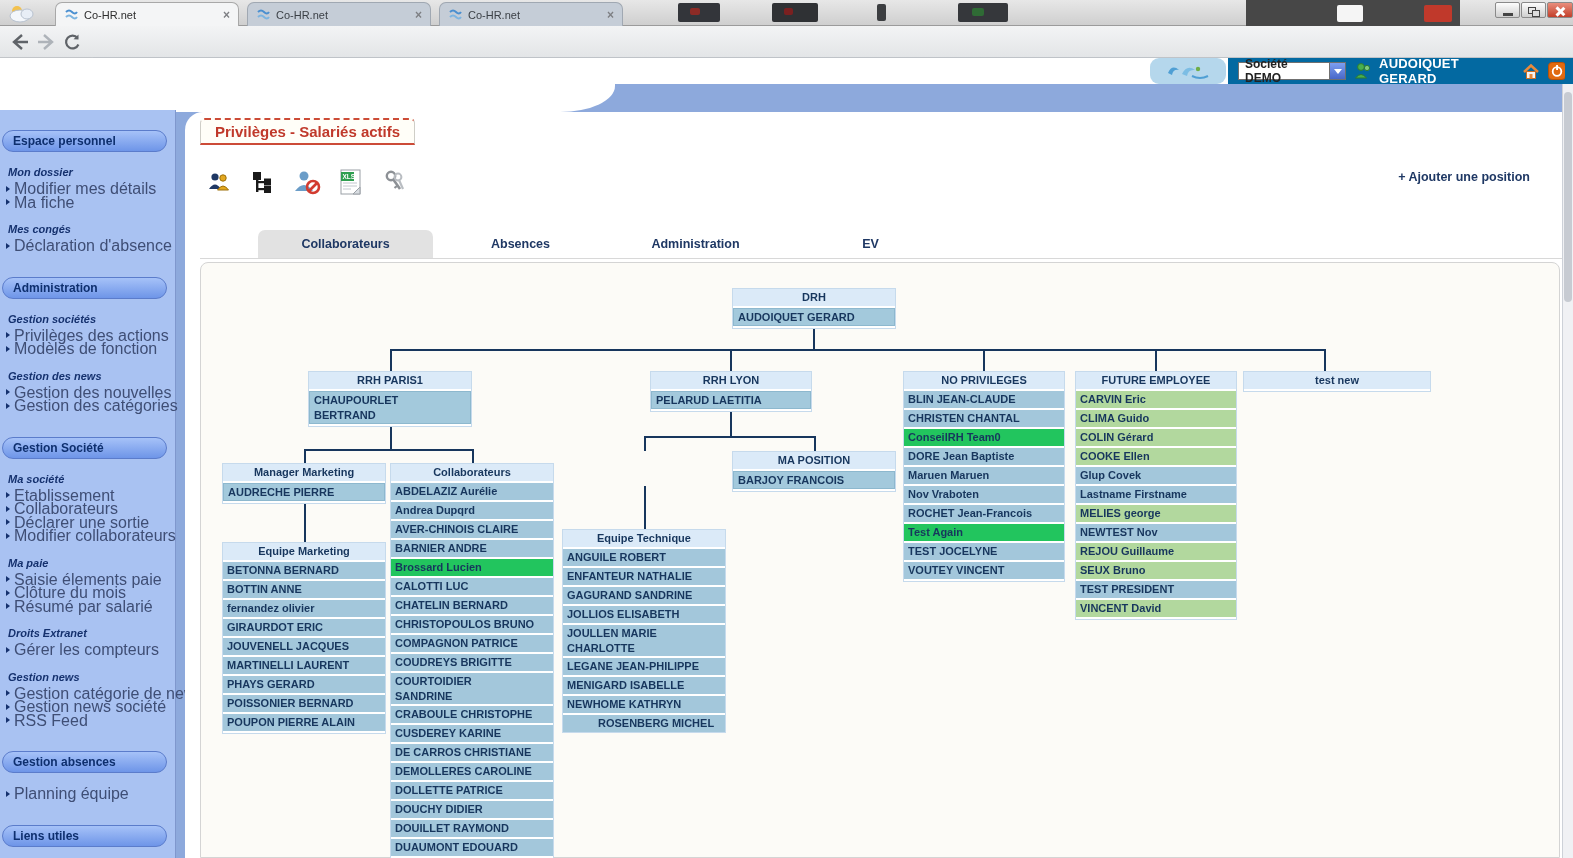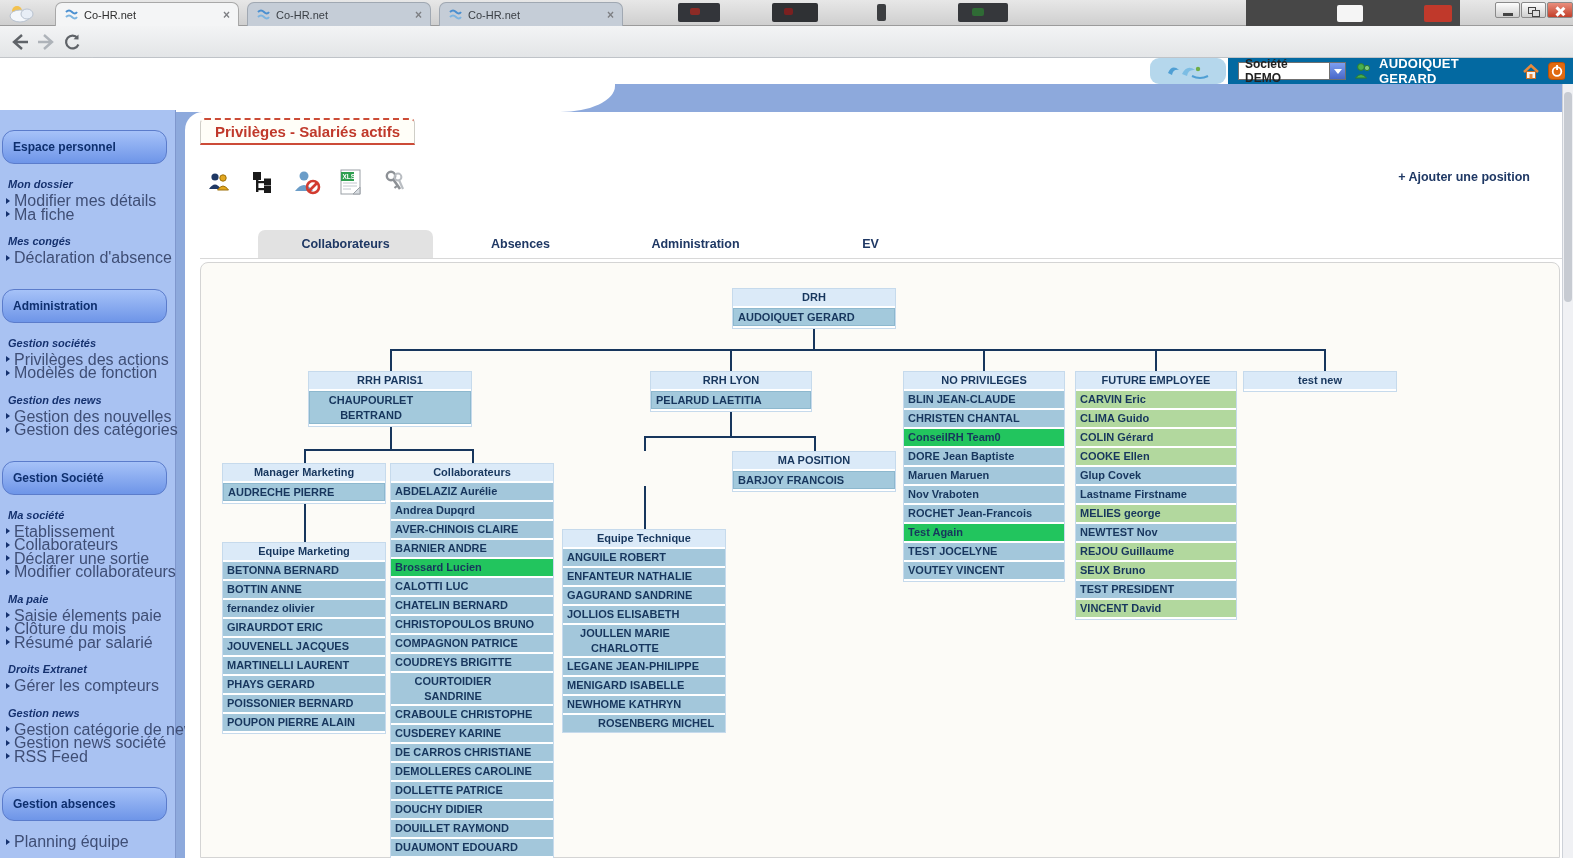--- a/index.html
+++ b/index.html
@@ -43,21 +43,21 @@
                 padding-left:6px; cursor:pointer; }
   .soc-arrow { width:16px; height:16px; margin-left:6px; background:linear-gradient(#7d9ff0,#4867c8);
                border-left:1px solid #707070; display:flex; align-items:center; justify-content:center; }
   .soc-arrow i { width:0; height:0; border-left:4px solid transparent; border-right:4px solid transparent;
                  border-top:5px solid #fff; }
   .username { color:#fff; font-weight:bold; font-size:13px; letter-spacing:.2px; }
 
   
   .sidebar { left:0; top:110px; width:176px; height:748px; background:#a9c2f2;
              border-right:1px solid #7f97cd; }
-  .side-pill { margin:24px 8px 0 2px; height:34px; border-radius:12px;
+  .side-pill { margin:24px 8px 0 2px; height:22px; border-radius:12px;
                background:linear-gradient(#a6c2f8,#6e95e8); border:1px solid #5b7ccb;
                display:flex; align-items:center; padding-left:10px; font-size:12px;
                font-weight:bold; color:#0e2f6e; cursor:pointer; }
   .side-pill:first-child { margin-top:20px; }
   .sgh { margin:14px 8px 4px 8px; font-style:italic; font-weight:bold; font-size:11px; color:#15316e; }
   .slink { margin-left:6px; line-height:13.5px; font-size:16px; color:#3f4e75;
            display:flex; align-items:center; gap:4px; cursor:pointer; white-space:nowrap; }
   .slink i { width:0; height:0; border-top:3px solid transparent; border-bottom:3px solid transparent;
              border-left:4px solid #15316e; flex:0 0 auto; }
 
@@ -83,21 +83,21 @@
                  border:1px solid #d4d4d4; border-radius:8px 8px 0 0; }
 
   
   .oclayer { left:0; top:0; width:1573px; height:858px; pointer-events:none; }
   .ocline { position:absolute; background:#17365d; }
   .ocbox { position:absolute; background:#fff; border:1px solid #c6daec; padding:0; pointer-events:auto; }
   .ochead { height:17px; background:#dbeaf8; color:#17365d; font-weight:bold; font-size:11px;
             text-align:center; line-height:17px; margin-bottom:2px; white-space:nowrap; overflow:hidden; }
   .ocrow { min-height:17px; font-weight:bold; font-size:11px; color:#17365d; padding:1px 4px 0 4px;
            line-height:15px; margin-bottom:2px; cursor:pointer; white-space:nowrap; overflow:hidden; }
-  .ocrow.wrap { white-space:normal; padding-right:42px;text-align:center; }
+  .ocrow.wrap { white-space:normal; padding-right:42px; }
   .ocrow.blue  { background:#a3c7db; }
   .ocrow.pale  { background:#22c55e; }
   .ocrow.green { background:#b2d89e; }
   .ocrow.leader{ background:#a3c9dc; border:1px solid #8db8ce; }
   .ocbox:last-child .ocrow:last-child { margin-bottom:0;padding-left:35px; }
 </style>
 </head>
 <body>
 
 <div class="abs titlebar">
@@ -425,21 +425,21 @@
       <div class="ocrow green">COOKE Ellen</div>
       <div class="ocrow blue">Glup Covek</div>
       <div class="ocrow blue">Lastname Firstname</div>
       <div class="ocrow green">MELIES george</div>
       <div class="ocrow blue">NEWTEST Nov</div>
       <div class="ocrow green">REJOU Guillaume</div>
       <div class="ocrow green">SEUX Bruno</div>
       <div class="ocrow blue">TEST PRESIDENT</div>
       <div class="ocrow green">VINCENT David</div>
     </div>
-    <div class="ocbox" style="left: 1243px; top: 371px; width: 154px;">
+    <div class="ocbox" style="left: 1243px; top: 371px; width: 188px;">
       <div class="ochead">test new</div>
     </div>
     <div class="ocbox" style="left: 222px; top: 463px; width: 164px;">
       <div class="ochead">Manager Marketing</div>
       <div class="ocrow leader">AUDRECHE PIERRE</div>
     </div>
     <div class="ocbox" style="left: 390px; top: 463px; width: 164px;">
       <div class="ochead">Collaborateurs</div>
       <div class="ocrow blue">ABDELAZIZ Aurélie</div>
       <div class="ocrow blue">Andrea Dupqrd</div>

